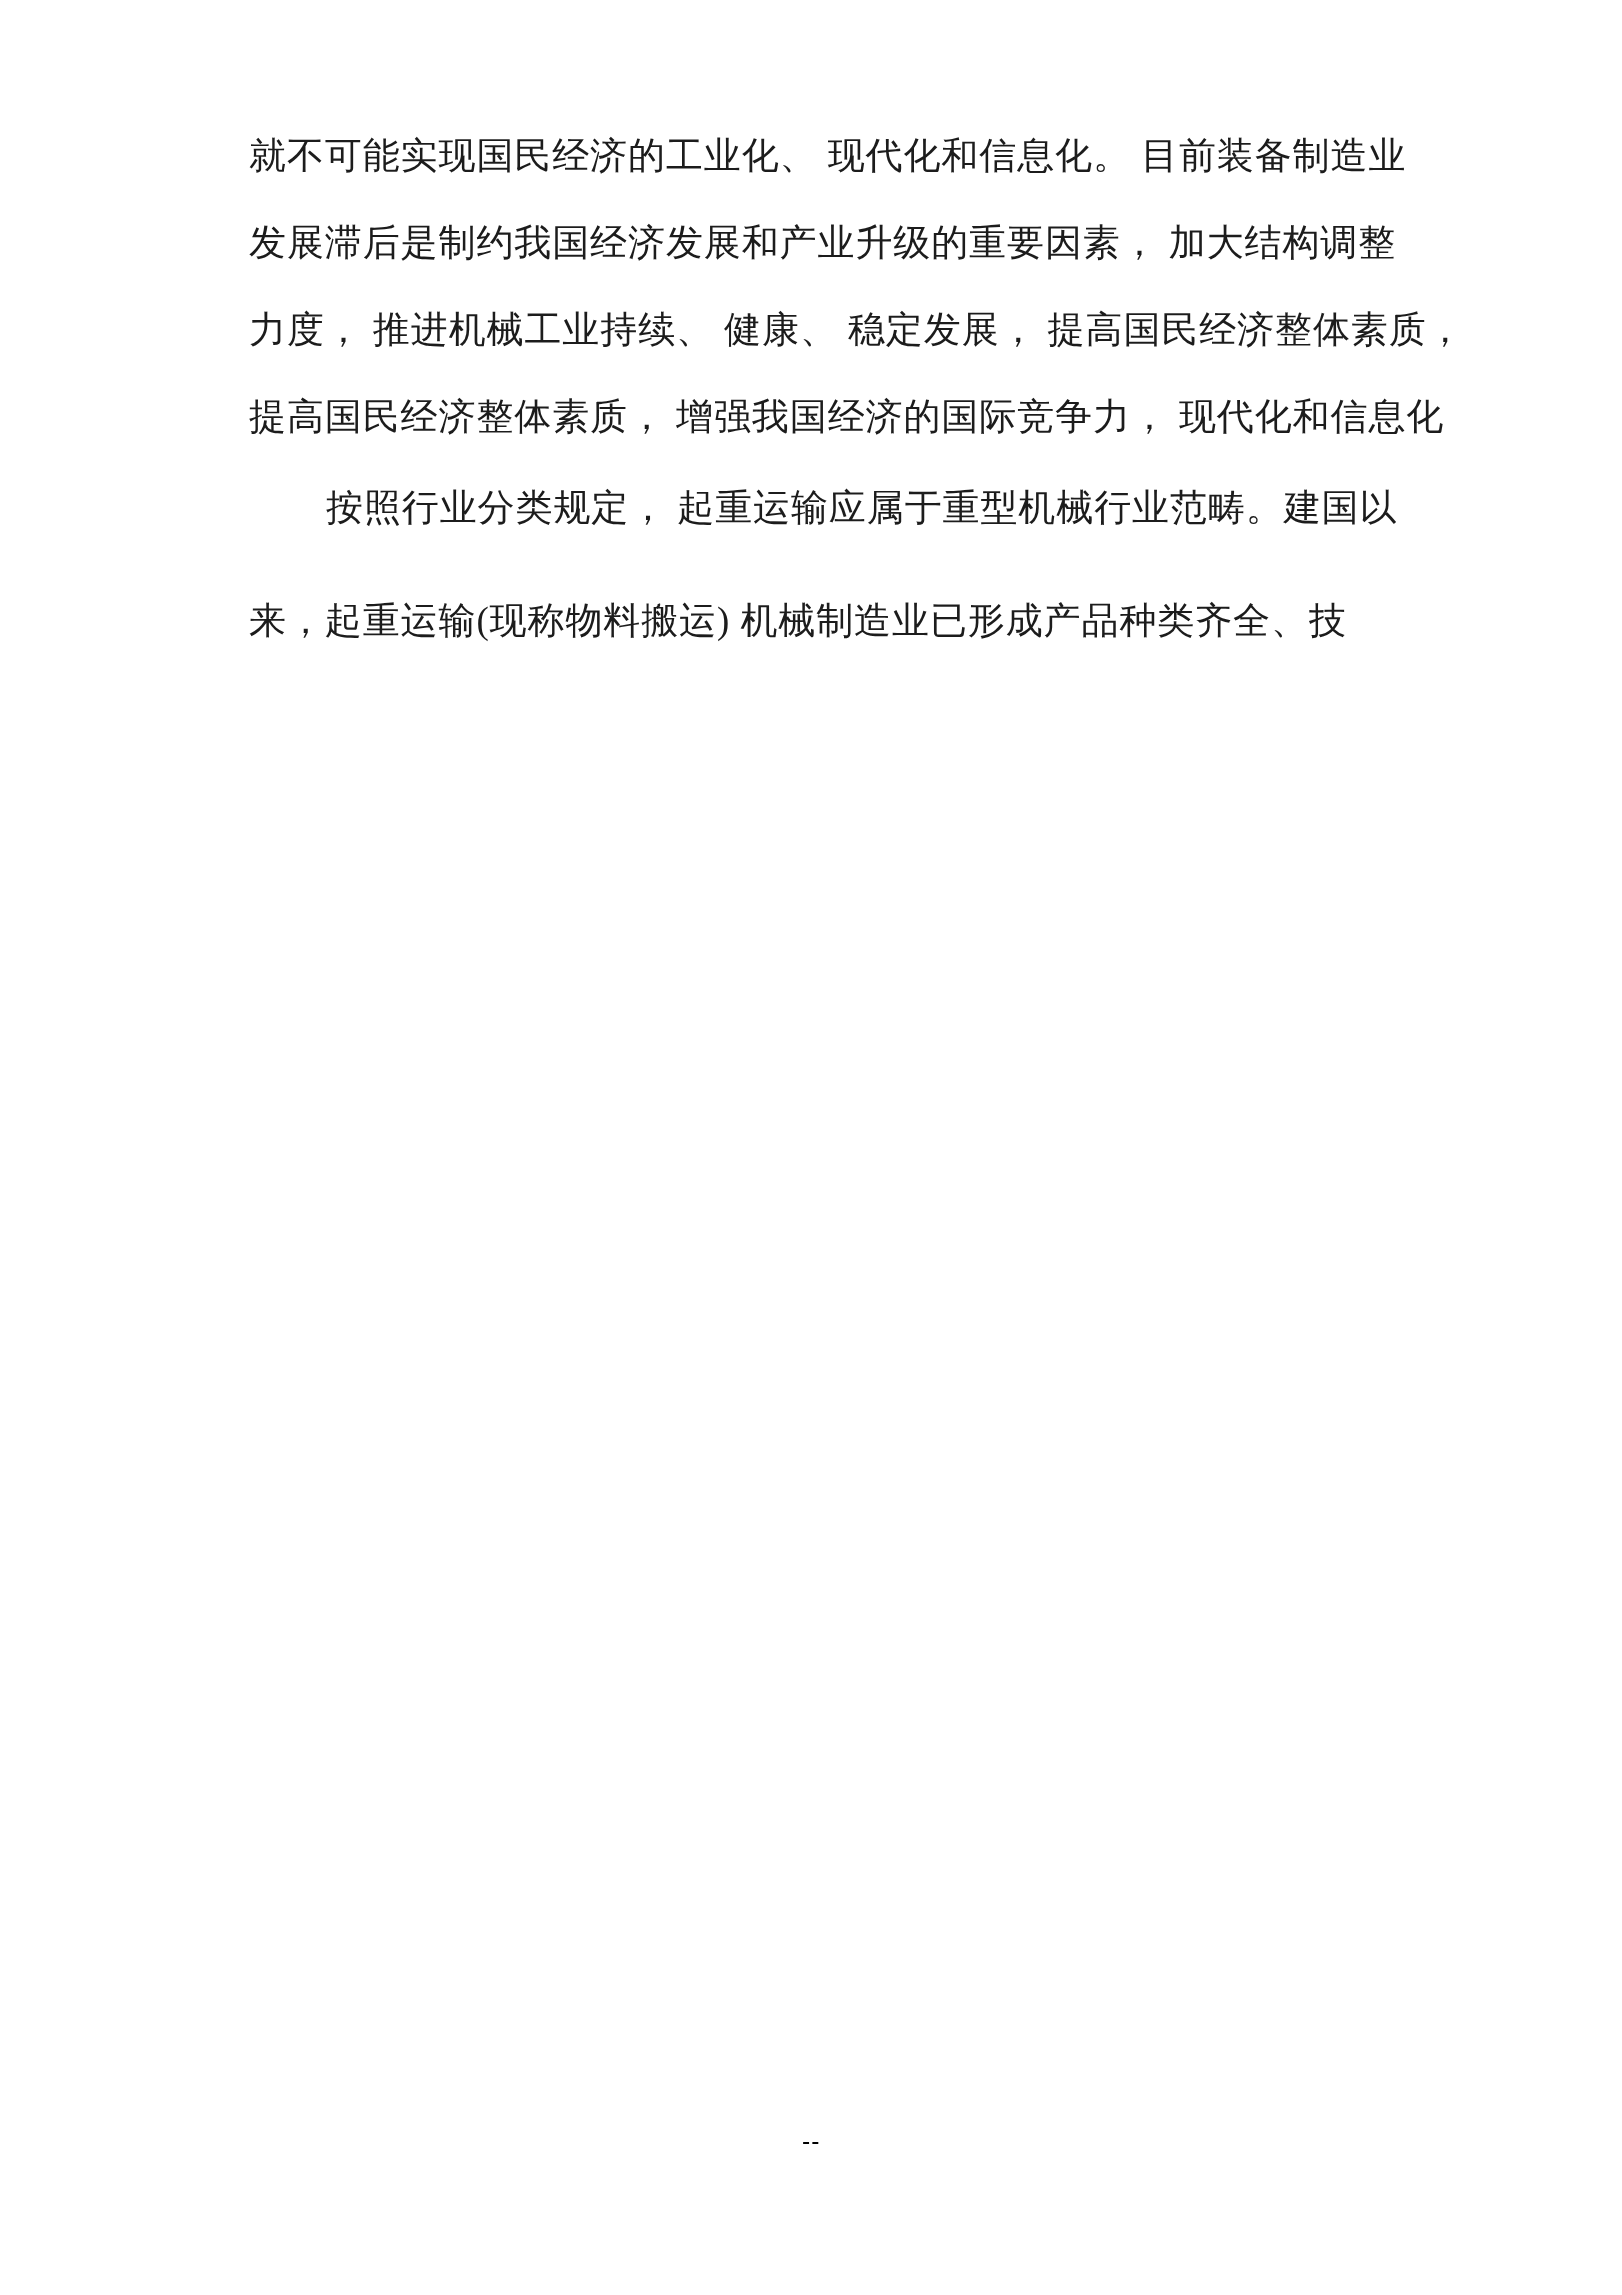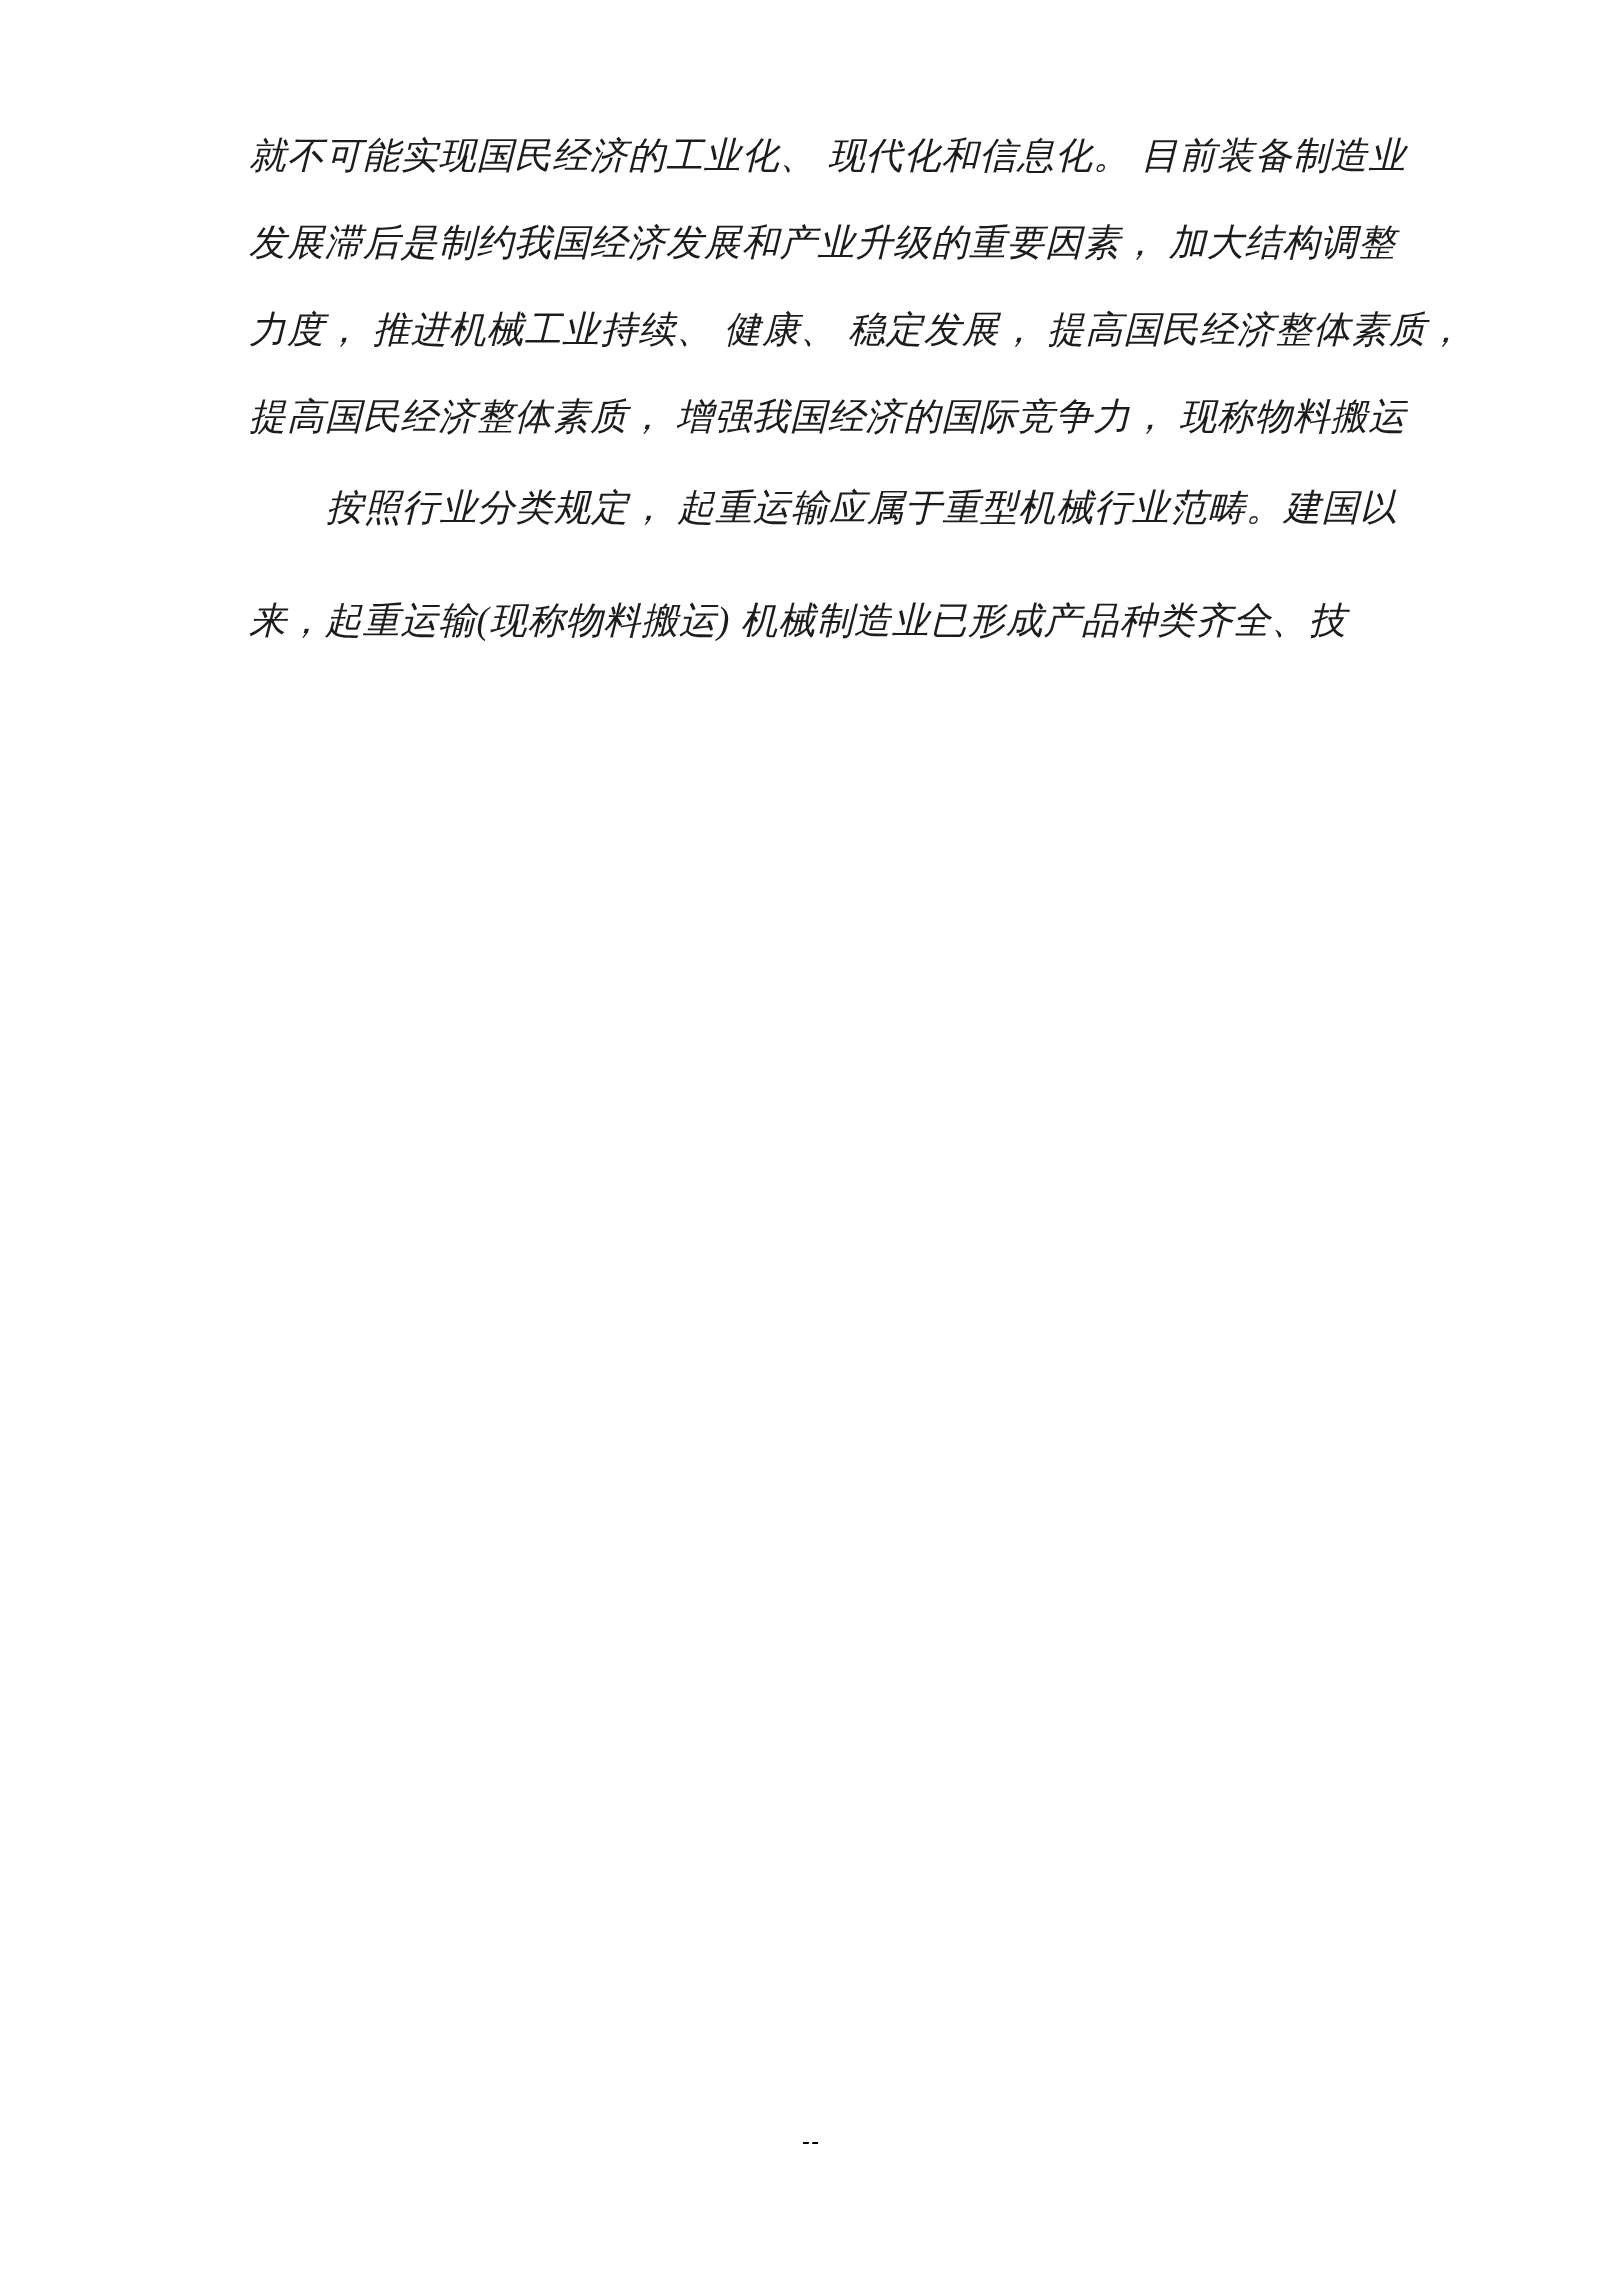--- a/index.html
+++ b/index.html
@@ -8,21 +8,20 @@
     background: #ffffff;
   }
   .page {
     position: relative;
     width: 1623px;
     height: 2295px;
     background: #ffffff;
     overflow: hidden;
     font-family: "Liberation Serif", "DejaVu Serif", serif;
     color: #1c1c1c;
-    font-style: italic;
   }
   .content {
     position: absolute;
     left: 249px;
     top: 112px;
     width: 1134px;
   }
   .para {
     margin: 0;
     padding: 0;
@@ -62,21 +61,21 @@
 <body>
 
 <div class="page">
 
   <div class="content">
 
     <div class="para para-1">
       <div class="line">就不可能实现国民经济的工业化、 现代化和信息化。 目前装备制造业</div>
       <div class="line">发展滞后是制约我国经济发展和产业升级的重要因素， 加大结构调整</div>
       <div class="line">力度， 推进机械工业持续、 健康、 稳定发展， 提高国民经济整体素质，</div>
-      <div class="line">提高国民经济整体素质， 增强我国经济的国际竞争力， 现称物料搬运</div>
+      <div class="line">提高国民经济整体素质， 增强我国经济的国际竞争力， 现代化和信息化</div>
     </div>
 
     <div class="para para-2">
       <div class="line indent-2ch">按照行业分类规定， 起重运输应属于重型机械行业范畴。建国以</div>
       <div class="line line-last">来，起重运输(现称物料搬运) 机械制造业已形成产品种类齐全、技</div>
     </div>
 
   </div>
 
   <div class="footer-marker">--</div>

